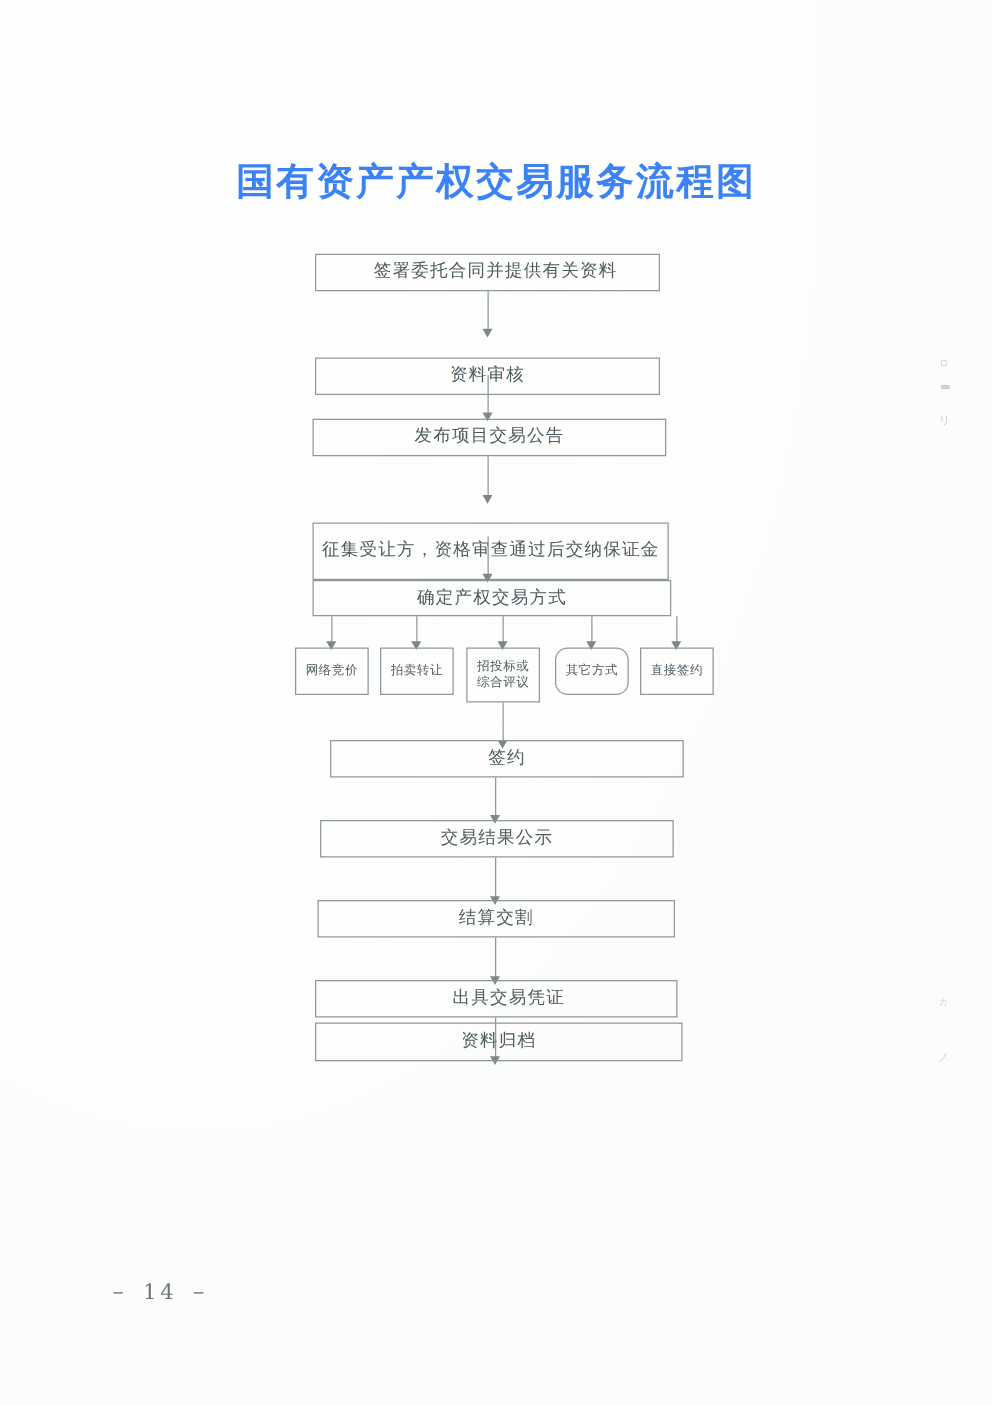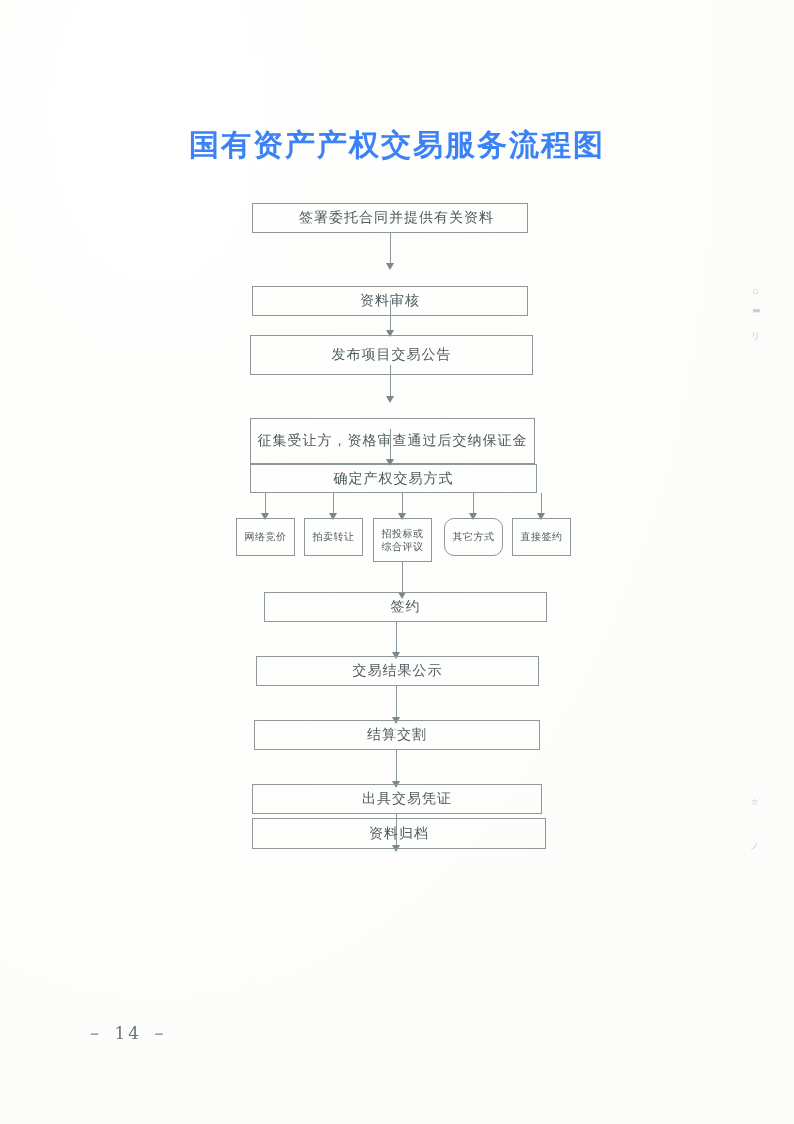--- a/index.html
+++ b/index.html
@@ -114,21 +114,21 @@
   <div class="node main" style="left:252px; top:203px; width:276px; height:30px;padding-left:13px;">签署委托合同并提供有关资料</div>
 
   <div class="vline" style="left:390px; top:233px; height:32px;"></div>
   <div class="arrowhead" style="left:386px; top:263px;"></div>
 
   <div class="node main" style="left:252px; top:286px; width:276px; height:30px;">资料审核</div>
 
   <div class="vline" style="left:390px; top:300px; height:32px;"></div>
   <div class="arrowhead" style="left:386px; top:330px;"></div>
 
-  <div class="node main" style="left:250px; top:335px; width:283px; height:40px;">发布项目交易公告</div>
+  <div class="node main" style="left:250px; top:335px; width:283px; height:30px;">发布项目交易公告</div>
 
   <div class="vline" style="left:390px; top:365px; height:33px;"></div>
   <div class="arrowhead" style="left:386px; top:396px;"></div>
 
   <div class="node main" style="left:250px; top:400px; width:285px; height:46px;margin-top:18px;">征集受让方，资格审查通过后交纳保证金</div>
 
   <div class="vline" style="left:390px; top:429px; height:32px;"></div>
   <div class="arrowhead" style="left:386px; top:459px;"></div>
 
   <div class="node main" style="left:250px; top:464px; width:287px; height:29px;">确定产权交易方式</div>

